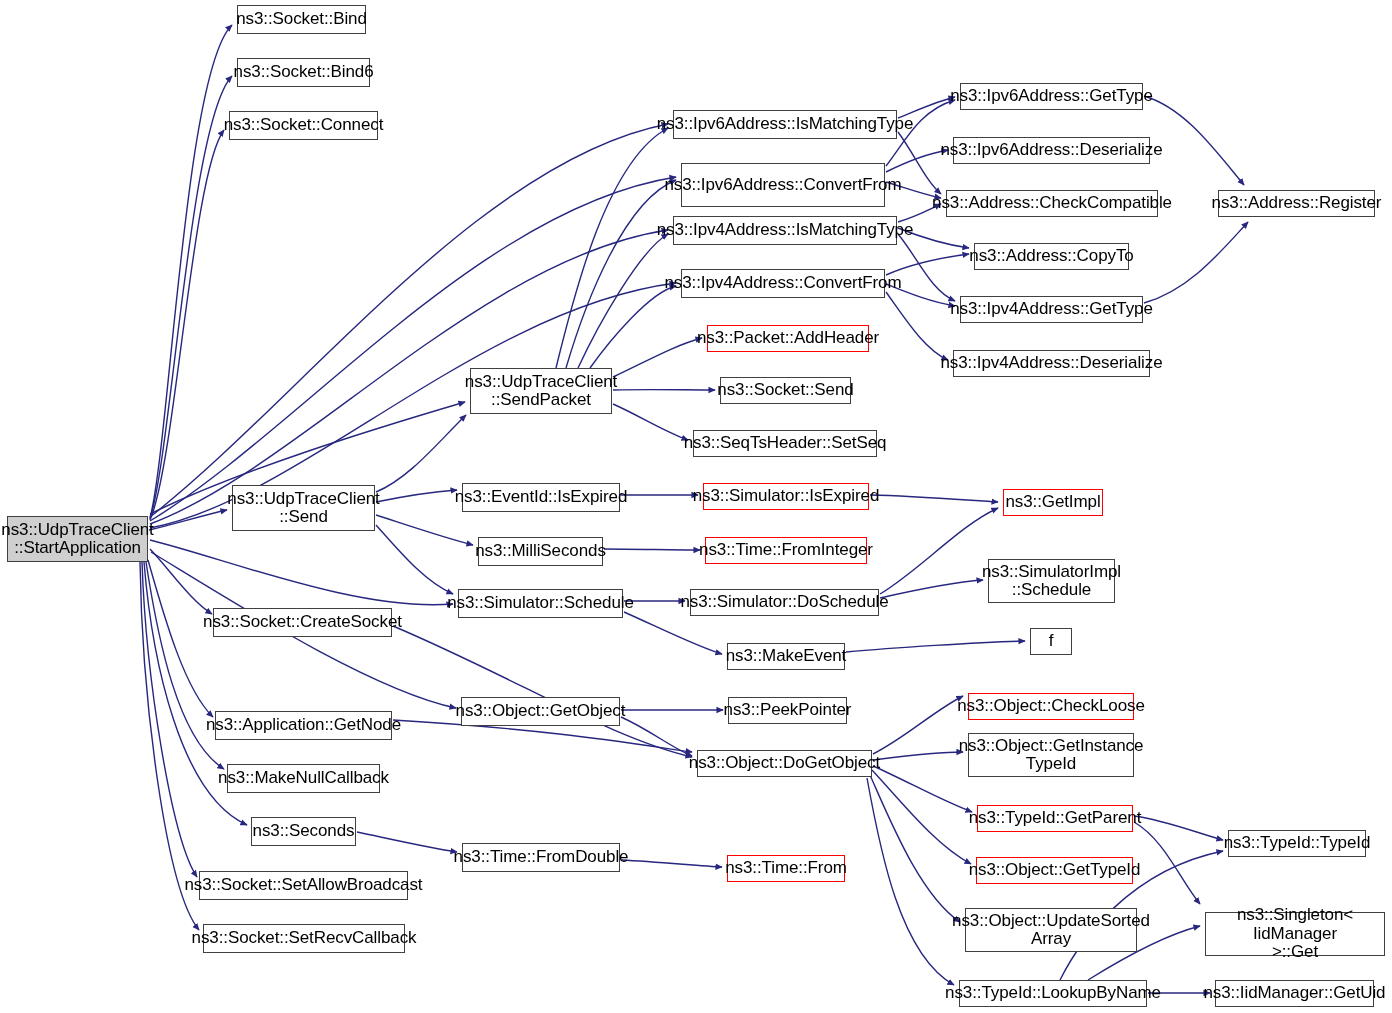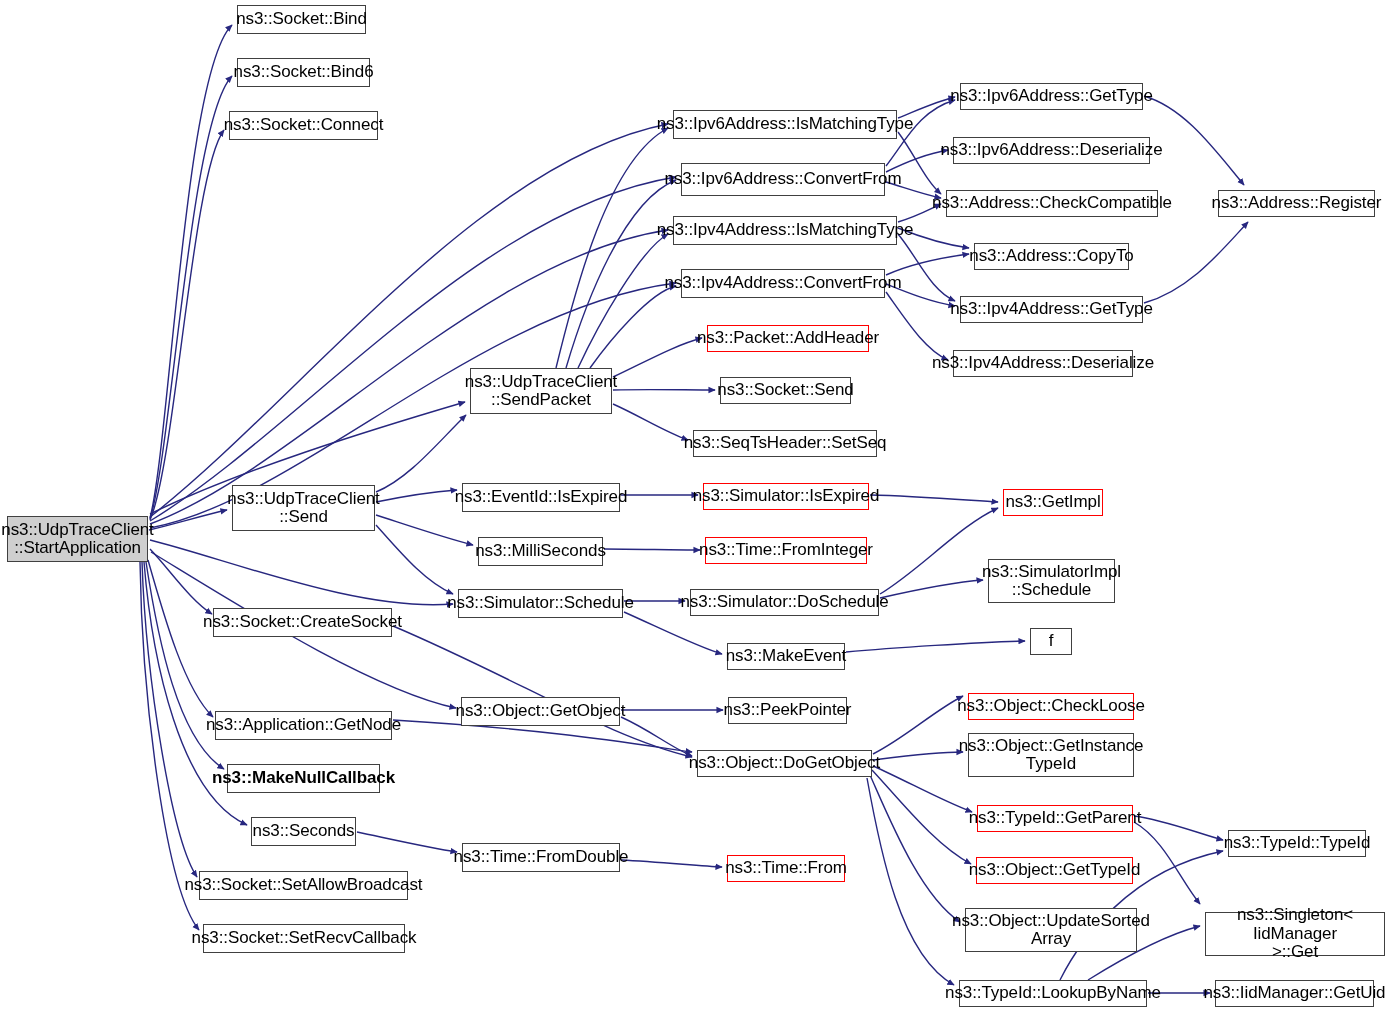--- a/index.html
+++ b/index.html
@@ -95,52 +95,52 @@
   <div id="node-layer">
       <div class="node root" style="left: 7px; top: 516px; width: 141px; height: 46px;"><span>ns3::UdpTraceClient
 ::StartApplication</span></div>
       <div class="node" style="left: 237px; top: 5px; width: 129px; height: 29px;"><span>ns3::Socket::Bind</span></div>
       <div class="node" style="left: 237px; top: 58px; width: 133px; height: 29px;"><span>ns3::Socket::Bind6</span></div>
       <div class="node" style="left: 229px; top: 111px; width: 149px; height: 29px;"><span>ns3::Socket::Connect</span></div>
       <div class="node" style="left: 232px; top: 485px; width: 143px; height: 46px;"><span>ns3::UdpTraceClient
 ::Send</span></div>
       <div class="node" style="left: 213px; top: 608px; width: 179px; height: 29px;"><span>ns3::Socket::CreateSocket</span></div>
       <div class="node" style="left: 215px; top: 711px; width: 177px; height: 29px;"><span>ns3::Application::GetNode</span></div>
-      <div class="node" style="left: 227px; top: 764px; width: 153px; height: 29px; font-weight: bold;"><span>ns3::MakeNullCallback</span></div>
+      <div class="node" style="left: 227px; top: 764px; width: 153px; height: 29px;"><span>ns3::MakeNullCallback</span></div>
       <div class="node" style="left: 251px; top: 817px; width: 105px; height: 29px;"><span>ns3::Seconds</span></div>
       <div class="node" style="left: 199px; top: 871px; width: 209px; height: 29px;"><span>ns3::Socket::SetAllowBroadcast</span></div>
       <div class="node" style="left: 203px; top: 924px; width: 202px; height: 29px;"><span>ns3::Socket::SetRecvCallback</span></div>
       <div class="node" style="left: 470px; top: 368px; width: 142px; height: 46px;"><span>ns3::UdpTraceClient
 ::SendPacket</span></div>
       <div class="node" style="left: 462px; top: 483px; width: 158px; height: 29px;"><span>ns3::EventId::IsExpired</span></div>
       <div class="node" style="left: 478px; top: 537px; width: 125px; height: 29px;"><span>ns3::MilliSeconds</span></div>
       <div class="node" style="left: 458px; top: 589px; width: 165px; height: 29px;"><span>ns3::Simulator::Schedule</span></div>
       <div class="node" style="left: 461px; top: 697px; width: 159px; height: 29px;"><span>ns3::Object::GetObject</span></div>
       <div class="node" style="left: 462px; top: 843px; width: 158px; height: 29px;"><span>ns3::Time::FromDouble</span></div>
       <div class="node" style="left: 673px; top: 110px; width: 224px; height: 29px;"><span>ns3::Ipv6Address::IsMatchingType</span></div>
-      <div class="node" style="left: 681px; top: 163px; width: 204px; height: 33px;"><span>ns3::Ipv6Address::ConvertFrom</span></div>
+      <div class="node" style="left: 681px; top: 163px; width: 204px; height: 44px;"><span>ns3::Ipv6Address::ConvertFrom</span></div>
       <div class="node" style="left: 673px; top: 216px; width: 224px; height: 29px;"><span>ns3::Ipv4Address::IsMatchingType</span></div>
       <div class="node" style="left: 681px; top: 269px; width: 204px; height: 29px;"><span>ns3::Ipv4Address::ConvertFrom</span></div>
       <div class="node red" style="left: 707px; top: 325px; width: 162px; height: 27px;"><span>ns3::Packet::AddHeader</span></div>
       <div class="node" style="left: 720px; top: 377px; width: 131px; height: 27px;"><span>ns3::Socket::Send</span></div>
       <div class="node" style="left: 693px; top: 430px; width: 184px; height: 27px;"><span>ns3::SeqTsHeader::SetSeq</span></div>
       <div class="node red" style="left: 703px; top: 483px; width: 166px; height: 27px;"><span>ns3::Simulator::IsExpired</span></div>
       <div class="node red" style="left: 705px; top: 537px; width: 162px; height: 27px;"><span>ns3::Time::FromInteger</span></div>
       <div class="node" style="left: 690px; top: 589px; width: 189px; height: 27px;"><span>ns3::Simulator::DoSchedule</span></div>
       <div class="node" style="left: 727px; top: 643px; width: 118px; height: 27px;"><span>ns3::MakeEvent</span></div>
       <div class="node" style="left: 728px; top: 697px; width: 119px; height: 27px;"><span>ns3::PeekPointer</span></div>
       <div class="node" style="left: 697px; top: 750px; width: 175px; height: 27px;"><span>ns3::Object::DoGetObject</span></div>
       <div class="node red" style="left: 727px; top: 855px; width: 118px; height: 27px;"><span>ns3::Time::From</span></div>
       <div class="node" style="left: 959px; top: 980px; width: 188px; height: 27px;"><span>ns3::TypeId::LookupByName</span></div>
       <div class="node" style="left: 960px; top: 83px; width: 183px; height: 27px;"><span>ns3::Ipv6Address::GetType</span></div>
       <div class="node" style="left: 953px; top: 137px; width: 197px; height: 27px;"><span>ns3::Ipv6Address::Deserialize</span></div>
       <div class="node" style="left: 946px; top: 190px; width: 212px; height: 27px;"><span>ns3::Address::CheckCompatible</span></div>
       <div class="node" style="left: 974px; top: 243px; width: 155px; height: 27px;"><span>ns3::Address::CopyTo</span></div>
       <div class="node" style="left: 960px; top: 296px; width: 183px; height: 27px;"><span>ns3::Ipv4Address::GetType</span></div>
-      <div class="node" style="left: 953px; top: 350px; width: 180px; height: 27px;"><span>ns3::Ipv4Address::Deserialize</span></div>
+      <div class="node" style="left: 953px; top: 350px; width: 197px; height: 27px;"><span>ns3::Ipv4Address::Deserialize</span></div>
       <div class="node red" style="left: 1003px; top: 489px; width: 100px; height: 27px;"><span>ns3::GetImpl</span></div>
       <div class="node" style="left: 988px; top: 559px; width: 127px; height: 44px;"><span>ns3::SimulatorImpl
 ::Schedule</span></div>
       <div class="node" style="left: 1030px; top: 628px; width: 42px; height: 27px;"><span>f</span></div>
       <div class="node red" style="left: 968px; top: 681px; width: 166px; height: 27px; margin-top: 12px;"><span>ns3::Object::CheckLoose</span></div>
       <div class="node" style="left: 968px; top: 733px; width: 166px; height: 44px;"><span>ns3::Object::GetInstance
 TypeId</span></div>
       <div class="node red" style="left: 977px; top: 805px; width: 156px; height: 27px;"><span>ns3::TypeId::GetParent</span></div>
       <div class="node red" style="left: 976px; top: 857px; width: 157px; height: 27px;"><span>ns3::Object::GetTypeId</span></div>
       <div class="node" style="left: 965px; top: 908px; width: 172px; height: 44px;"><span>ns3::Object::UpdateSorted

